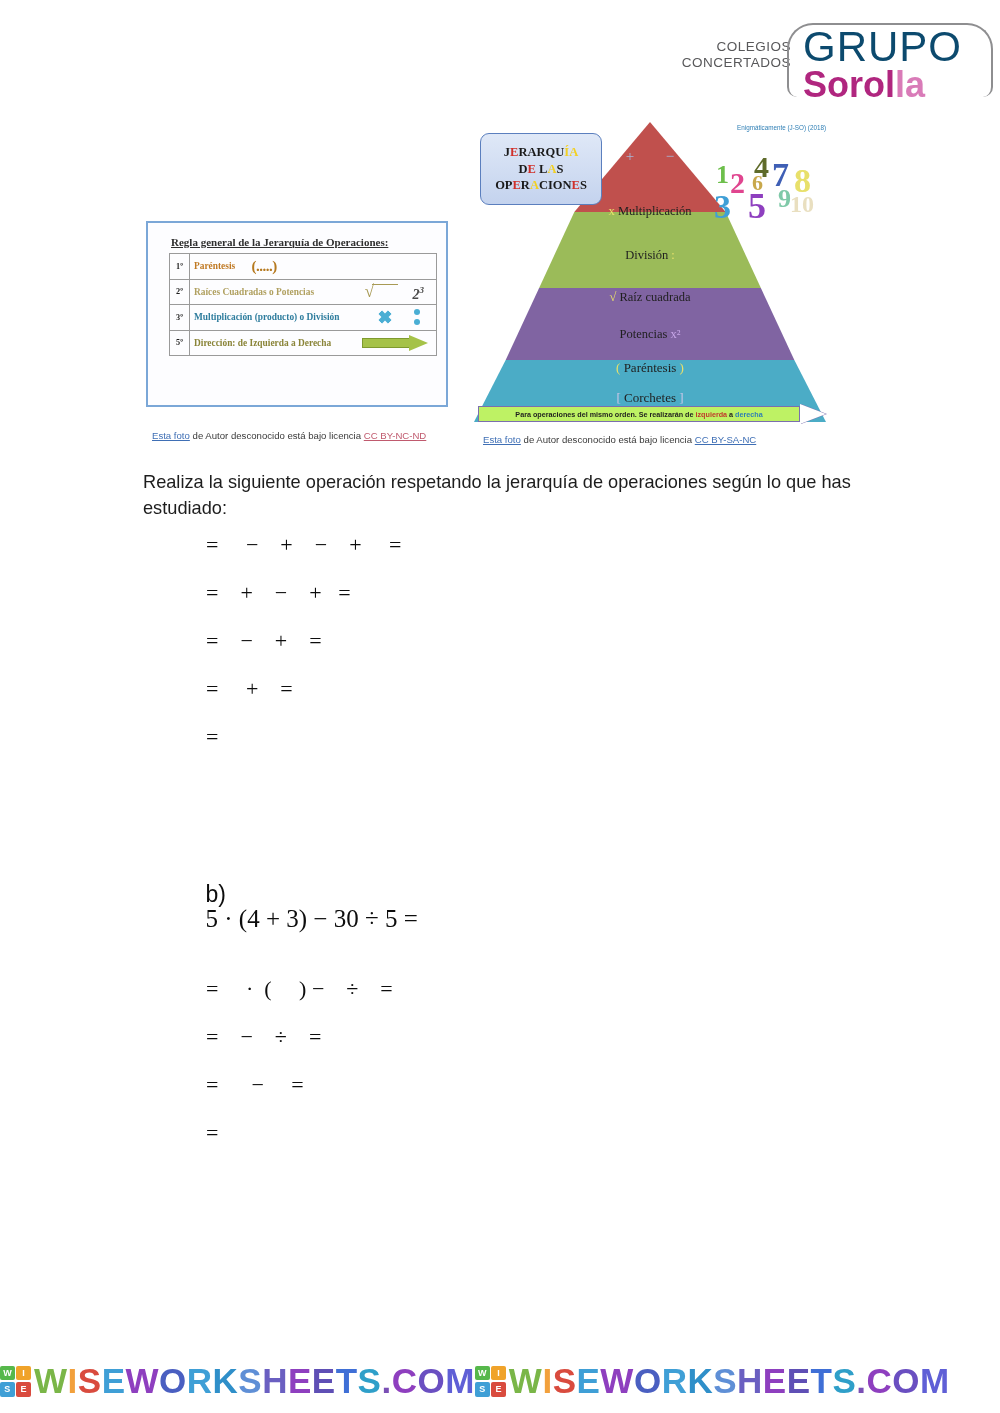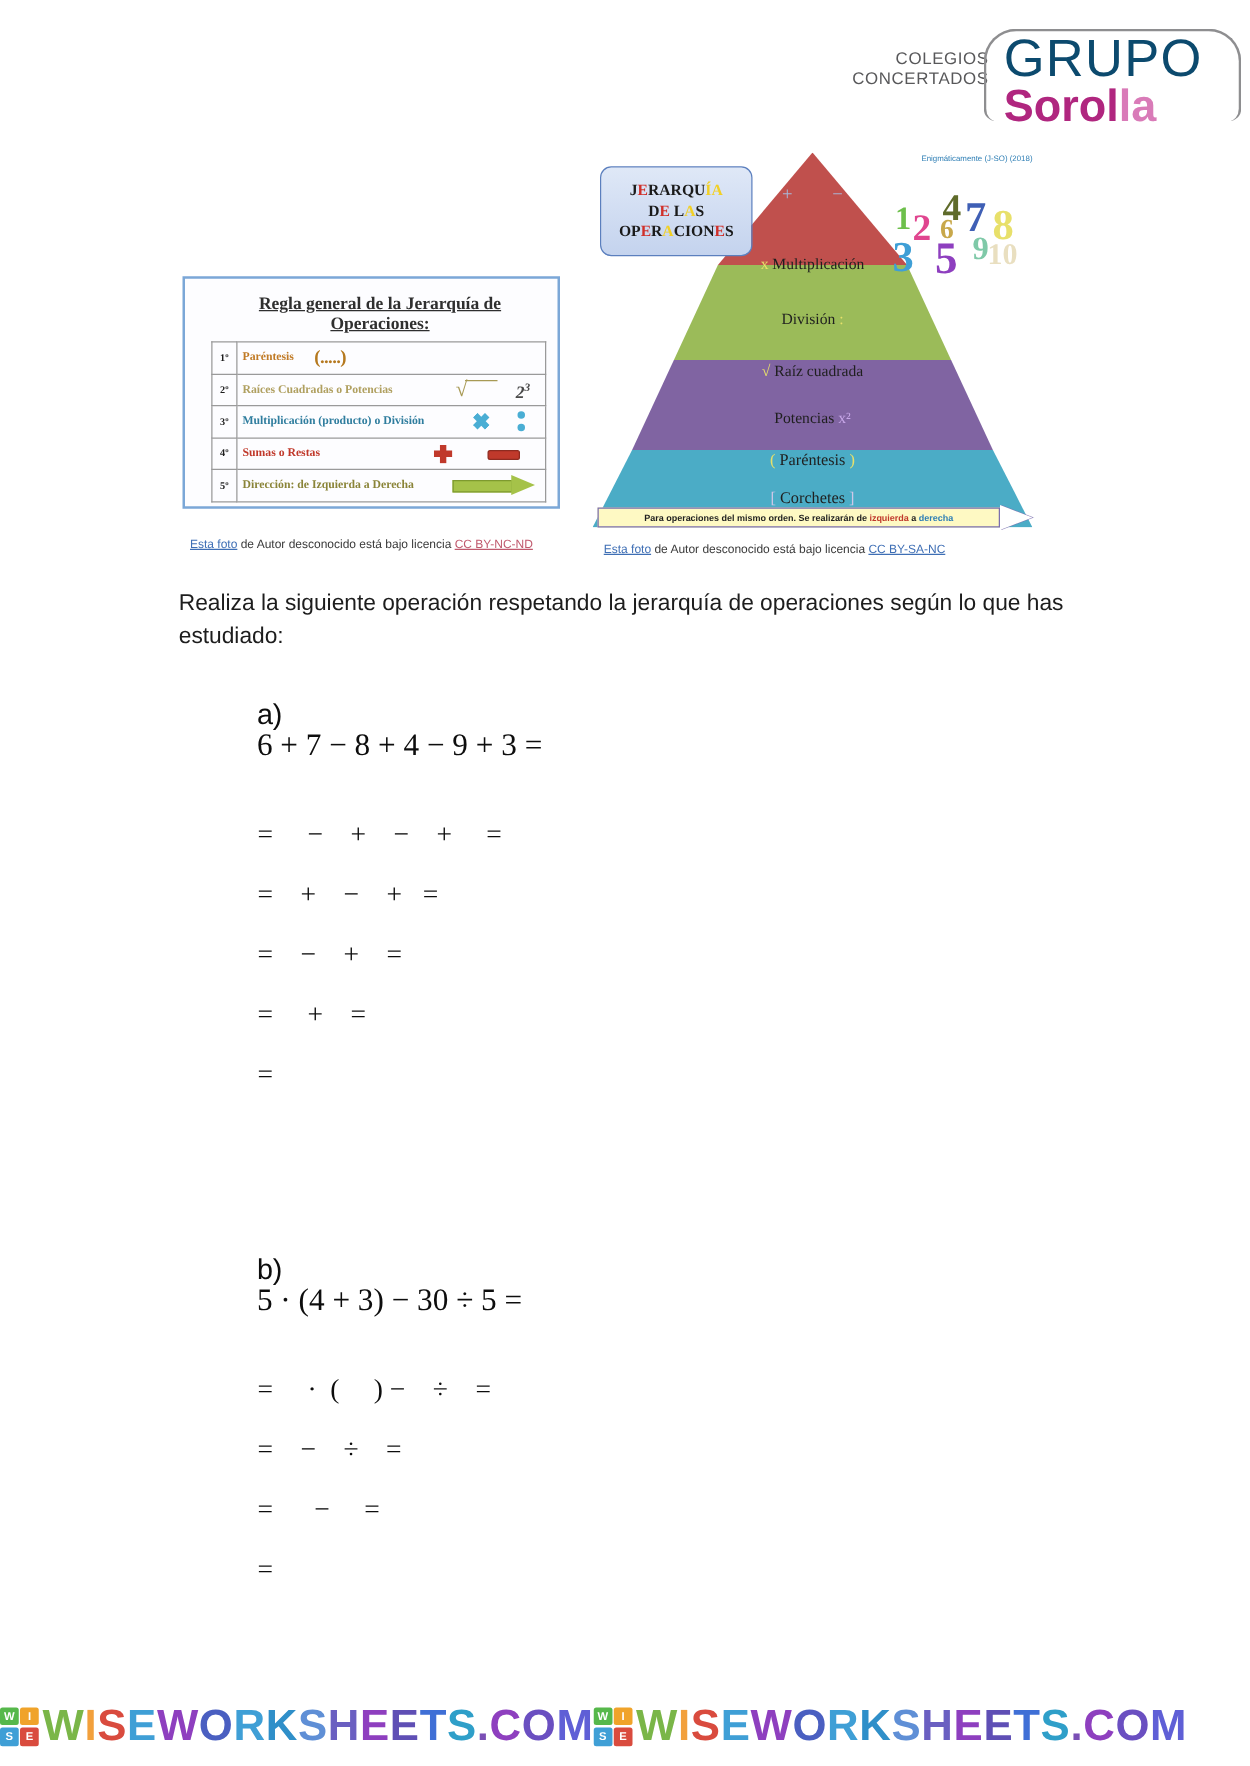--- a/index.html
+++ b/index.html
@@ -84,26 +84,25 @@
     left: 146px;
     top: 221px;
     width: 302px;
     height: 186px;
     background: #fdfdff;
     border: 2px solid #7ba7d7;
     padding: 9px 9px 6px 9px;
   }
   .rules-caption {
     font-family: "Liberation Serif", serif;
-    font-size: 14px;
+    font-size: 11px;
     font-weight: bold;
     color: #2f2f2f;
     text-decoration: underline;
     margin: 4px 0 5px 14px;
-    text-align: center;
   }
   .rules-table {
     width: 268px;
     margin-left: 12px;
     border-collapse: collapse;
     table-layout: fixed;
   }
   .rules-table td {
     border: 1px solid #9a9a9a;
     height: 25.5px;
@@ -294,21 +293,21 @@
   }
   .pyr-banner {
     position: absolute;
     left: 4px; top: 282px;
     width: 348px; height: 20px;
     z-index: 6;
   }
   .pyr-banner .body {
     position: absolute; left: 0; top: 2px;
     width: 322px; height: 16px;
-    background: #fef9c3; border: 1.3px solid #7b6fae;
+    background: #bef264; border: 1.3px solid #7b6fae;
     display: flex; align-items: center; justify-content: center;
   }
   .pyr-banner .tip {
     position: absolute; right: 0; top: 0;
     width: 0; height: 0;
     border-top: 10px solid transparent;
     border-bottom: 10px solid transparent;
     border-left: 26px solid #ffffff;
     filter: drop-shadow(1px 0 0 #7b6fae);
   }
@@ -465,28 +464,20 @@
       <td class="rule-cell">
         <span class="rule-label r3">Multiplicación (producto) o División</span>
         <span class="mult-badge"></span>
         <span class="div-badge">
               <i></i>
               <i></i>
             </span>
       </td>
     </tr>
     <tr>
-      <td class="num">4º</td>
-      <td class="rule-cell">
-        <span class="rule-label r4">Sumas o Restas</span>
-        <span class="plus-badge"></span>
-        <span class="minus-badge"></span>
-      </td>
-    </tr>
-    <tr>
       <td class="num">5º</td>
       <td class="rule-cell">
         <span class="rule-label r5">Dirección: de Izquierda a Derecha</span>
         <span class="arrow-badge">
           <span class="shaft"></span>
               <span class="head"></span>
         </span>
       </td>
     </tr>
   </tbody>
@@ -573,24 +564,20 @@
 </div>
 <div class="attrib attrib-2">
   <a class="a-blue" href="#">Esta foto</a><span> de Autor desconocido está bajo licencia </span><a class="a-blue" href="#">CC BY-SA-NC</a>
 </div>
 
 <div class="instruction">Realiza la siguiente operación respetando la jerarquía de operaciones según lo que has estudiado:</div>
 
 <div class="exercises">
 
   <div class="exercise ex-a">
-    <div class="ex-head">
-      <span class="tag">a)</span>
-      <span>6 + 7 − 8 + 4 − 9 + 3 =</span>
-    </div>
     <div class="work-line">=     −    +    −    +     =</div>
     <div class="work-line">=    +    −    +   =</div>
     <div class="work-line">=    −    +    =</div>
     <div class="work-line">=     +    =</div>
     <div class="work-line">=</div>
   </div>
 
   <div class="exercise ex-b">
     <div class="ex-head">
       <span class="tag">b)</span>

